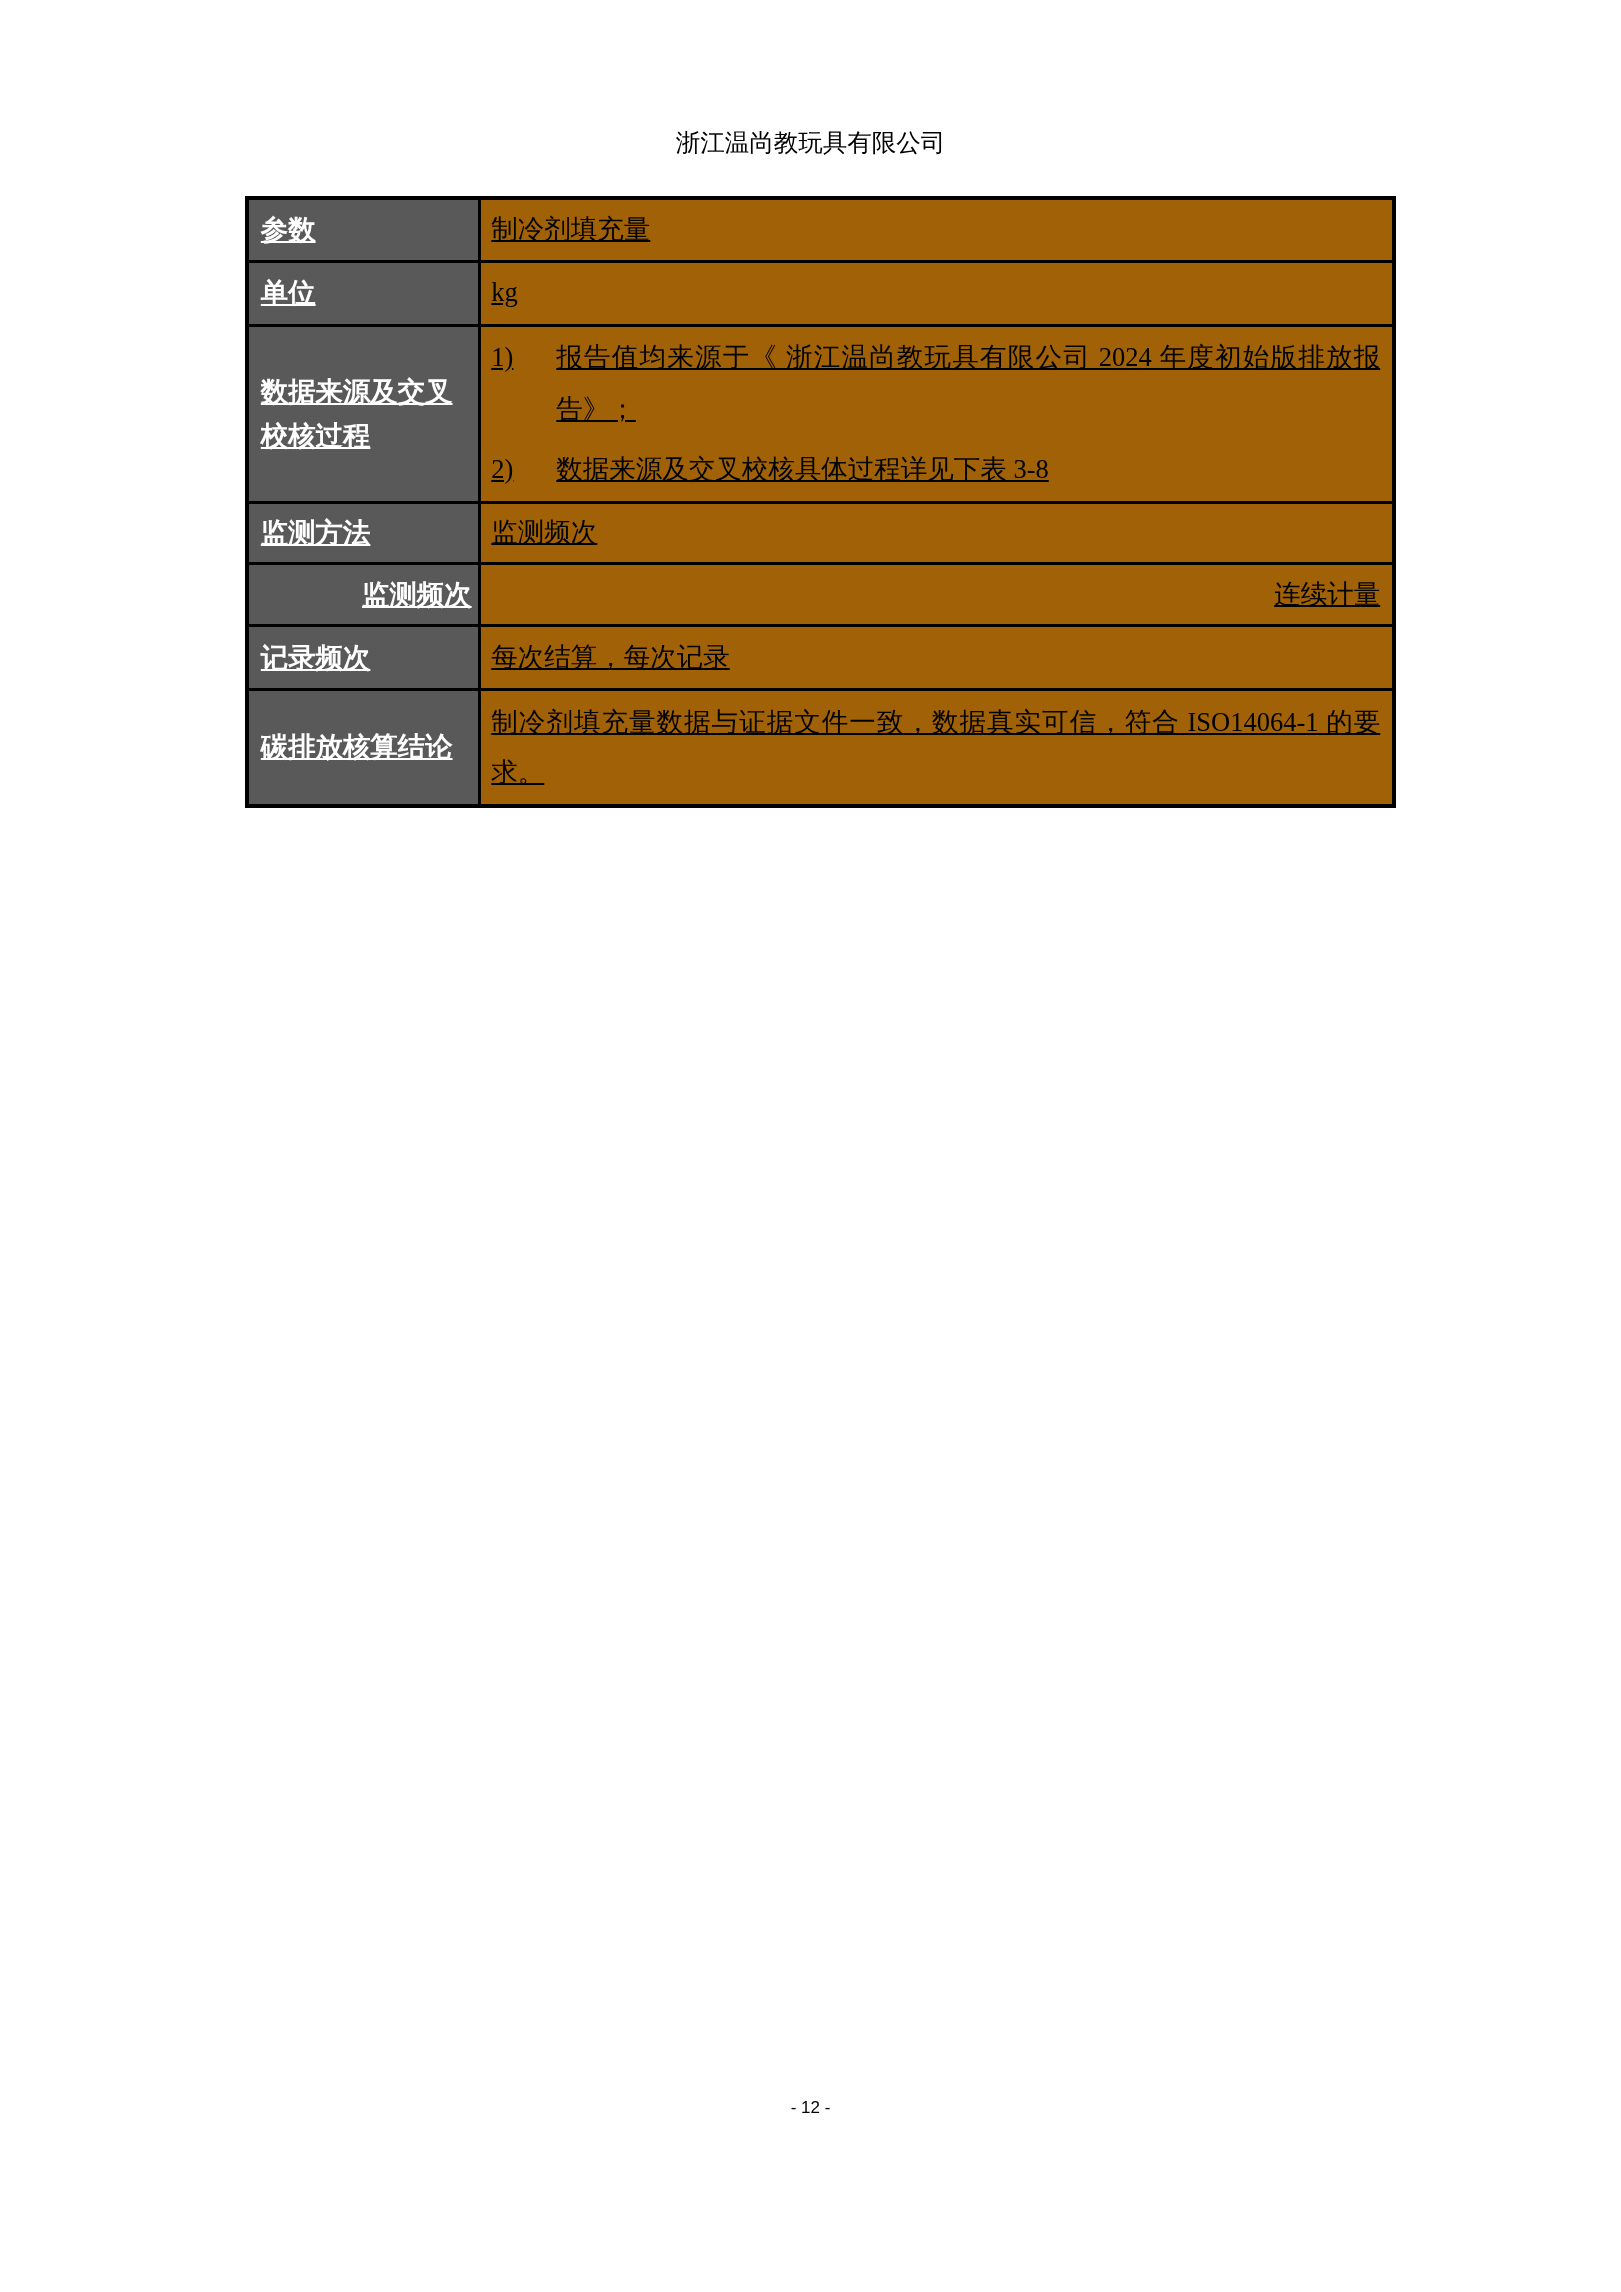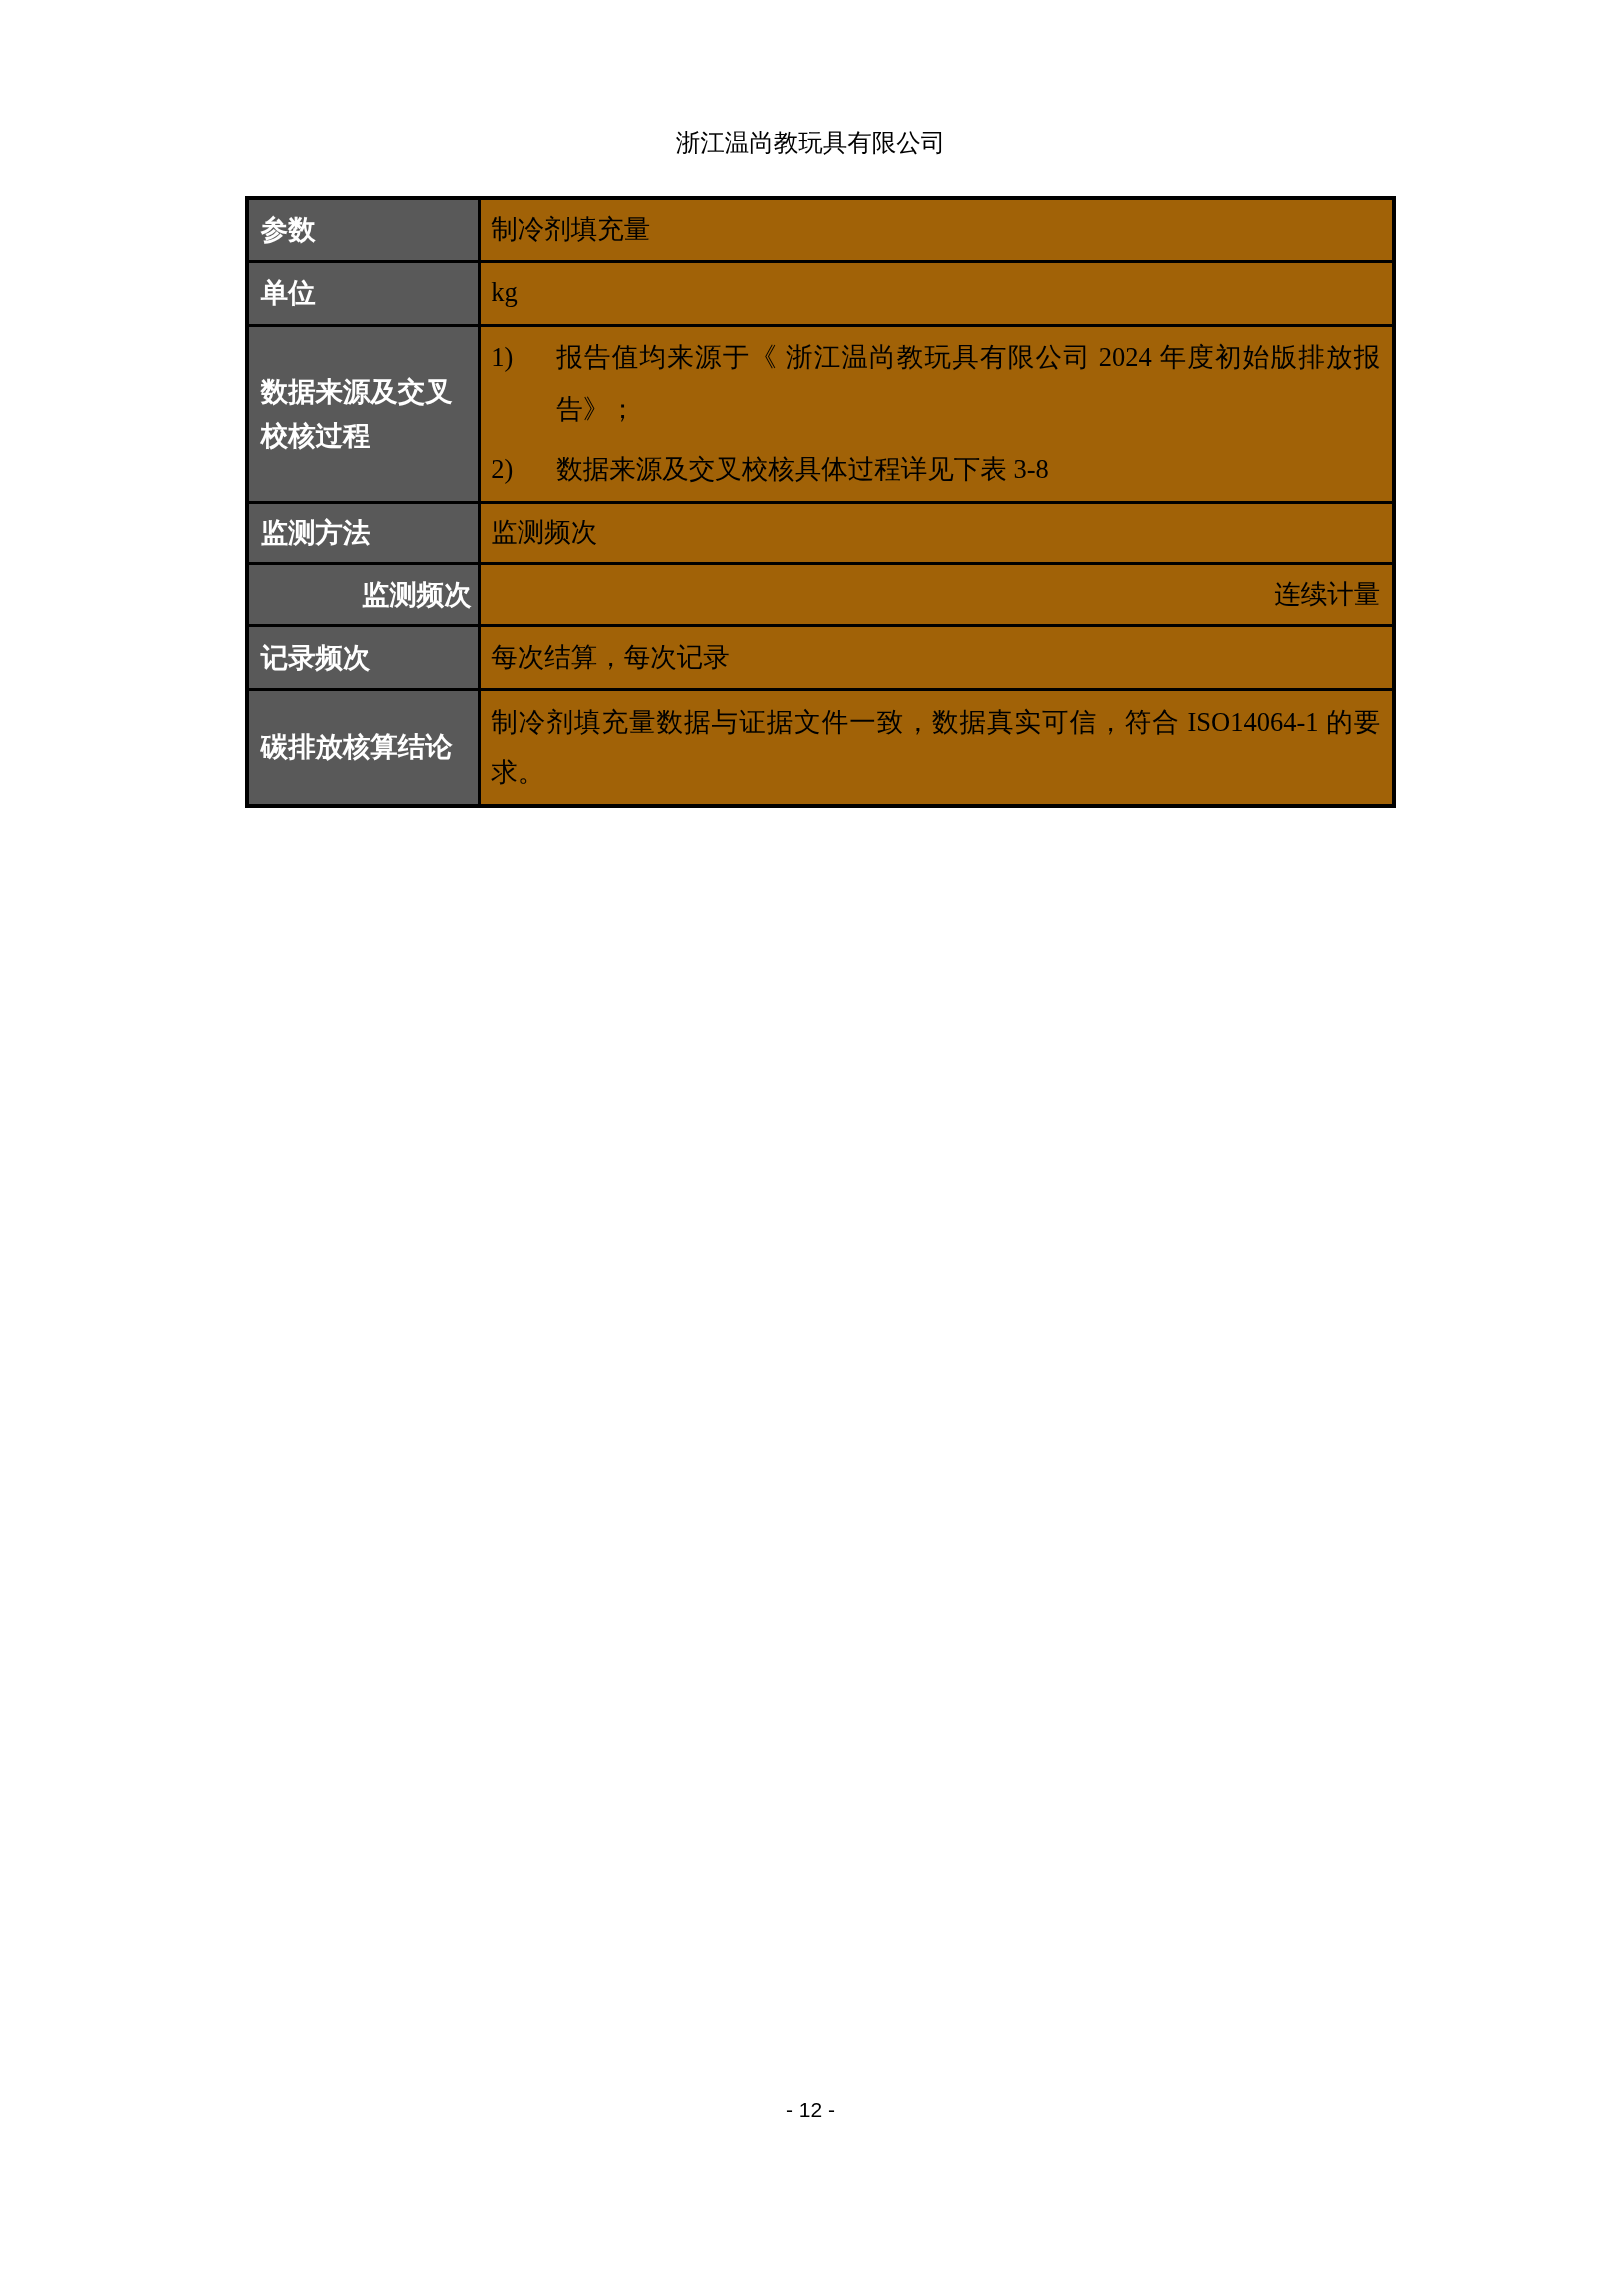--- a/index.html
+++ b/index.html
@@ -23,20 +23,21 @@
     position: absolute;
     top: 196px; left: 245px;
     width: 1147px;
     border-collapse: collapse;
     table-layout: fixed;
     border: 4.9px solid #000;
   }
   .param-table td {
     border: 3.9px solid #000;
     vertical-align: middle;
+    text-decoration: underline;
   }
   .cell-label {
     background: #595959;
     color: #ffffff;
     font-family: "Liberation Sans", "DejaVu Sans", sans-serif;
     font-weight: bold;
     font-size: 27.4px;
     line-height: 1.6;
     padding: 5.9px 5.9px 5.9px 11.8px;
   }
@@ -60,21 +61,21 @@
   .num-item { display: flex; line-height: 1.95; }
   .num-item .num { flex: 0 0 65px; }
   .num-item .txt { flex: 1; text-align: justify; }
   .num-item + .num-item { margin-top: 7.8px; }
   .conclusion-text { line-height: 1.9; text-align: justify; }
   .page-footer {
     position: absolute;
     top: 2098px; left: 0; width: 100%;
     text-align: center;
     font-family: "Liberation Sans", "DejaVu Sans", sans-serif;
-    font-size: 21px;
+    font-size: 17px;
     color: #000;
   }
 </style>
 </head>
 <body>
 
 <div class="page-header">浙江温尚教玩具有限公司</div>
 
 <table class="param-table">
   <colgroup>

